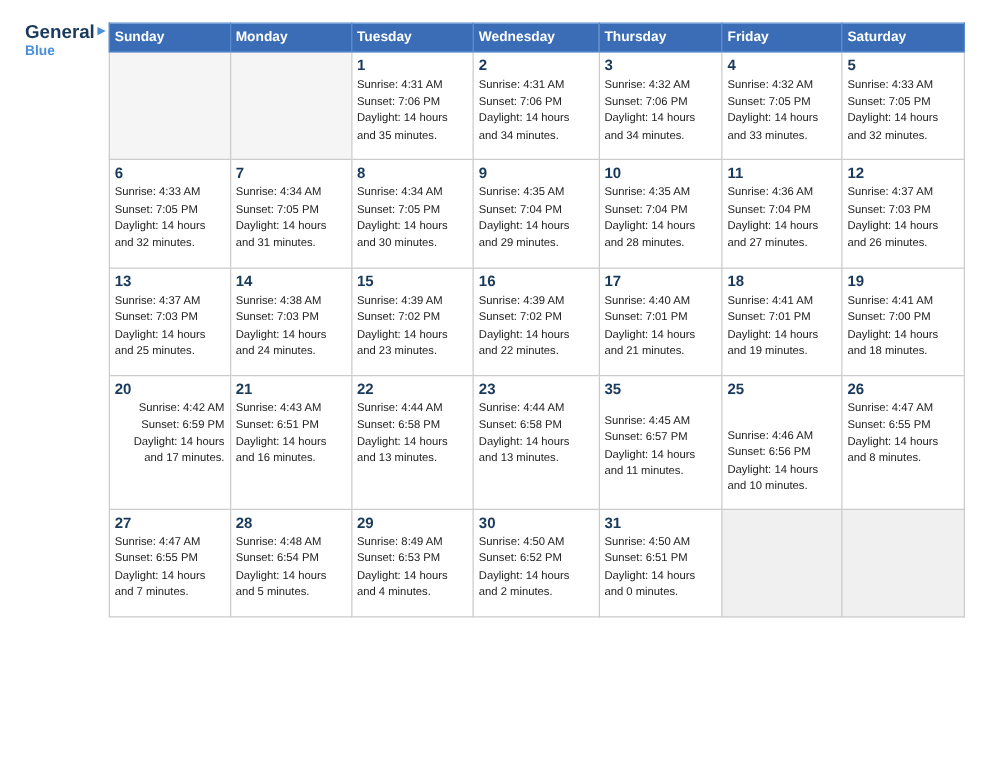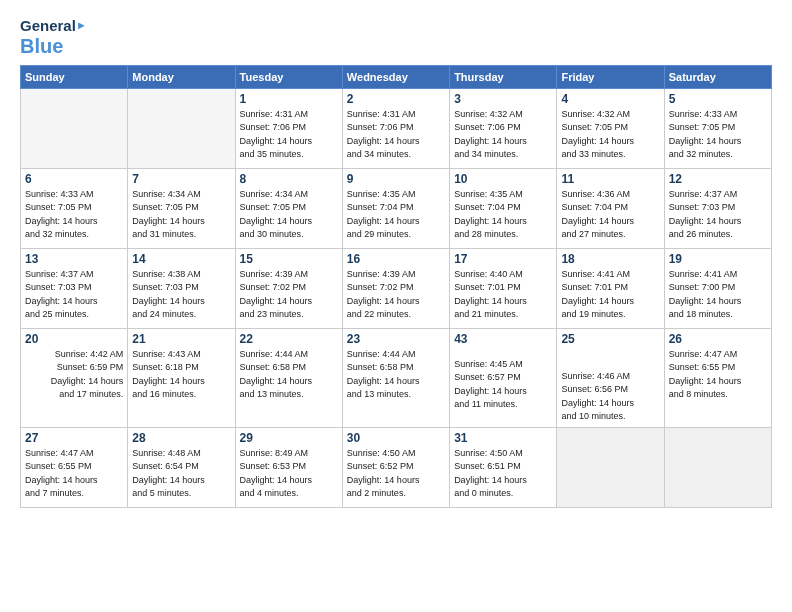--- a/index.html
+++ b/index.html
@@ -8,21 +8,21 @@
       height: 612px;
       font-family: Arial, sans-serif;
       background: #fff;
       overflow: hidden;
     }
     .page {
       width: 792px;
       height: 504px;
       padding: 18px 20px 10px 20px;
       display: flex;
-      flex-direction: column;
+      flex-direction: row;
     }
     .header {
       display: flex;
       justify-content: space-between;
       align-items: flex-start;
       margin-bottom: 8px;
     }
     .logo {
       display: flex;
       align-items: center;
@@ -86,21 +86,21 @@
     }
   </style>
 </head>
 <body>
 
 <div class="page">
   <div class="header">
     <div class="logo">
     <div style="line-height:1.1">
       <div style="font-size:15px;font-weight:bold;color:#1a3a5c;">General<span style="color:#4a90d9;font-size:11px;position:relative;top:-2px;">►</span></div>
-      <div style="font-size:20px;font-weight:bold;color:#4a90d9;">Blue</div>
+      <div style="font-size:11px;font-weight:bold;color:#4a90d9;">Blue</div>
     </div>
   </div>
     <div class="title-block">
       <div class="month-title"></div>
       <div class="location"></div>
     </div>
   </div>
 
   <table class="calendar">
     <thead>
@@ -260,40 +260,40 @@
           <td>
             <span class="day-num">20</span>
             <div class="day-detail" style="white-space: pre-line; text-align: right;">Sunrise: 4:42 AM
 Sunset: 6:59 PM
 Daylight: 14 hours
 and 17 minutes.</div>
           </td>
           <td>
             <span class="day-num">21</span>
             <div class="day-detail" style="white-space: pre-line;">Sunrise: 4:43 AM
-Sunset: 6:18 PM
+Sunset: 6:51 PM
 Daylight: 14 hours
 and 16 minutes.</div>
           </td>
           <td>
             <span class="day-num">22</span>
             <div class="day-detail" style="white-space: pre-line;">Sunrise: 4:44 AM
 Sunset: 6:58 PM
 Daylight: 14 hours
 and 13 minutes.</div>
           </td>
           <td>
             <span class="day-num">23</span>
             <div class="day-detail" style="white-space: pre-line;">Sunrise: 4:44 AM
 Sunset: 6:58 PM
 Daylight: 14 hours
 and 13 minutes.</div>
           </td>
           <td>
-            <span class="day-num">43</span>
+            <span class="day-num">35</span>
             <div class="day-detail" style="white-space: pre-line; margin-top: 12px;">Sunrise: 4:45 AM
 Sunset: 6:57 PM
 Daylight: 14 hours
 and 11 minutes.</div>
           </td>
           <td>
             <span class="day-num">25</span>
             <div class="day-detail" style="white-space: pre-line; margin-top: 24px;">Sunrise: 4:46 AM
 Sunset: 6:56 PM
 Daylight: 14 hours

